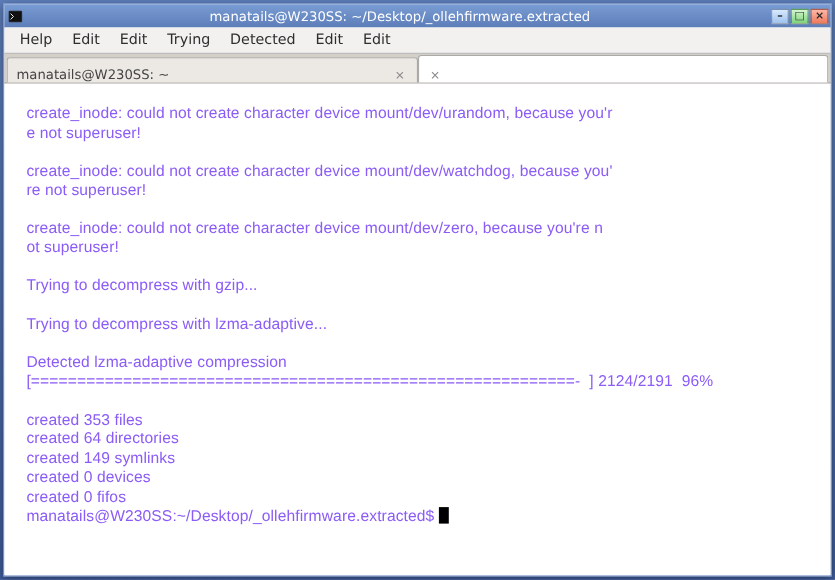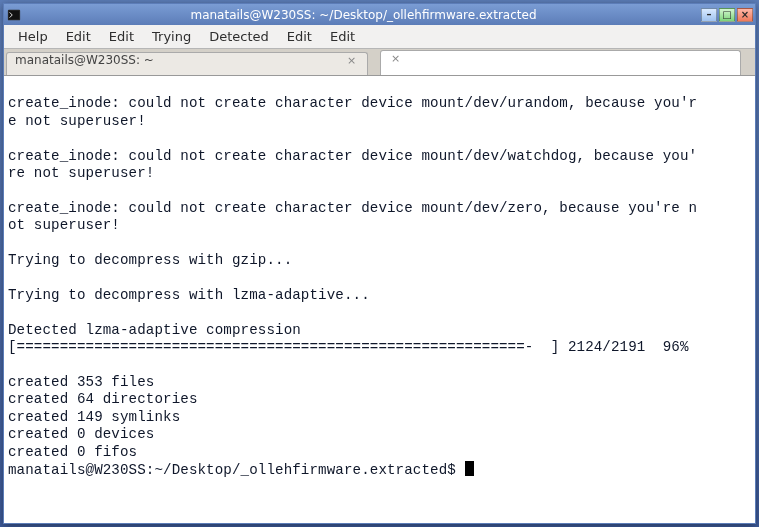--- a/index.html
+++ b/index.html
@@ -73,48 +73,48 @@
       gap: 0;
       border-bottom: 1px solid #999;
     }
     .tab {
       flex: 1;
       height: 23px;
       background: #ece9e4;
       border: 1px solid #aaa;
       border-bottom: none;
       border-radius: 3px 3px 0 0;
-      display: flex; align-items: flex-start;
+      display: flex; align-items: flex-end;
       padding: 0 8px;
       font-size: 12px;
       color: #444;
       cursor: pointer;
-      margin-right: 12px;
+      margin-right: 0;
       position: relative;
     }
     .tab.active {
       background: #fff;
       color: #111;
       height: 25px;
       z-index: 2;
     }
     .tab-label { flex: 1; white-space: nowrap; overflow: hidden; text-overflow: ellipsis; }
     .tab-close {
       width: 14px; height: 14px;
       display: inline-flex; align-items: center; justify-content: center;
       color: #888; font-size: 11px; cursor: pointer;
     }
     .terminal {
       flex: 1;
       background: #ffffff;
-      color: #0f172a;
-      font-family: Liberation Mono, monospace;
+      color: #8b5cf6;
+      font-family: Liberation Sans, sans-serif;
       font-size: 14.2px;
       line-height: 17.4px;
-      padding: 2px 4px;
+      padding: 2px 20px;
       white-space: pre;
       overflow: hidden;
       letter-spacing: 0.1px;
     }
     .terminal .line { white-space: pre; }
     .cursor-block {
       display: inline-block;
       width: 9px; height: 15px;
       background: #000;
       vertical-align: -2px;

